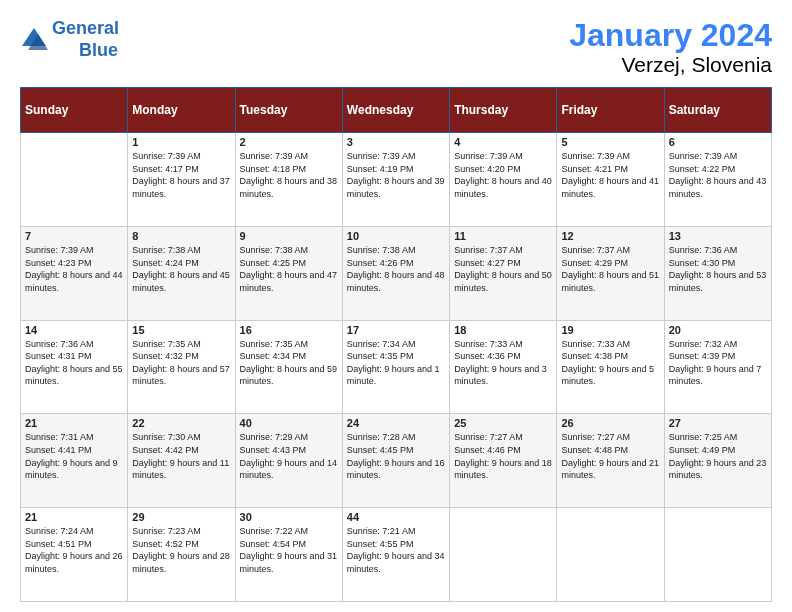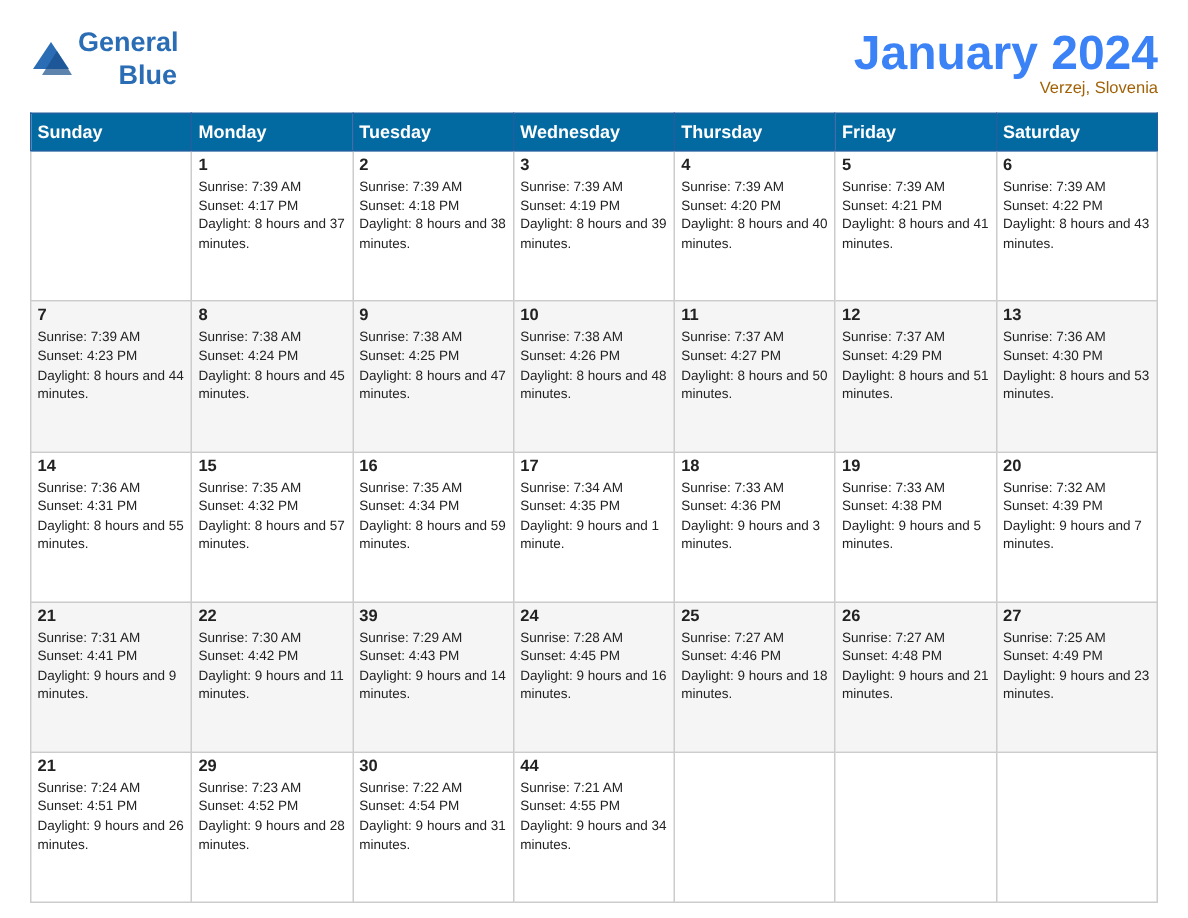--- a/index.html
+++ b/index.html
@@ -44,35 +44,35 @@
     .title-block {
       text-align: right;
     }
     .month-year {
       font-size: 32px;
       font-weight: bold;
       color: #3b82f6;
       line-height: 1.1;
     }
     .location {
-      font-size: 11px;
-      color: #a16207;
+      font-size: 21px;
+      color: #000000;
     }
     .calendar {
       flex: 1;
       border-collapse: collapse;
       width: 100%;
       table-layout: fixed;
     }
     .calendar th {
-      background-color: #0369a1;
+      background-color: #7f1d1d;
       color: #fff;
       font-size: 12px;
       font-weight: bold;
-      padding: 5px 4px;
+      padding: 15px 4px;
       text-align: left;
       border: 1px solid #2060a0;
     }
     .calendar td {
       border: 1px solid #ccc;
       vertical-align: top;
       padding: 3px 4px;
       font-size: 9.5px;
       color: #222;
       background: #fff;
@@ -154,21 +154,21 @@
           <td><span class="day-num">15</span><span class="cell-text">Sunrise: 7:35 AM<br>Sunset: 4:32 PM<br>Daylight: 8 hours and 57 minutes.</span></td>
           <td><span class="day-num">16</span><span class="cell-text">Sunrise: 7:35 AM<br>Sunset: 4:34 PM<br>Daylight: 8 hours and 59 minutes.</span></td>
           <td><span class="day-num">17</span><span class="cell-text">Sunrise: 7:34 AM<br>Sunset: 4:35 PM<br>Daylight: 9 hours and 1 minute.</span></td>
           <td><span class="day-num">18</span><span class="cell-text">Sunrise: 7:33 AM<br>Sunset: 4:36 PM<br>Daylight: 9 hours and 3 minutes.</span></td>
           <td><span class="day-num">19</span><span class="cell-text">Sunrise: 7:33 AM<br>Sunset: 4:38 PM<br>Daylight: 9 hours and 5 minutes.</span></td>
           <td><span class="day-num">20</span><span class="cell-text">Sunrise: 7:32 AM<br>Sunset: 4:39 PM<br>Daylight: 9 hours and 7 minutes.</span></td>
         </tr>
         <tr>
           <td><span class="day-num">21</span><span class="cell-text">Sunrise: 7:31 AM<br>Sunset: 4:41 PM<br>Daylight: 9 hours and 9 minutes.</span></td>
           <td><span class="day-num">22</span><span class="cell-text">Sunrise: 7:30 AM<br>Sunset: 4:42 PM<br>Daylight: 9 hours and 11 minutes.</span></td>
-          <td><span class="day-num">39</span><span class="cell-text">Sunrise: 7:29 AM<br>Sunset: 4:43 PM<br>Daylight: 9 hours and 14 minutes.</span></td>
+          <td><span class="day-num">40</span><span class="cell-text">Sunrise: 7:29 AM<br>Sunset: 4:43 PM<br>Daylight: 9 hours and 14 minutes.</span></td>
           <td><span class="day-num">24</span><span class="cell-text">Sunrise: 7:28 AM<br>Sunset: 4:45 PM<br>Daylight: 9 hours and 16 minutes.</span></td>
           <td><span class="day-num">25</span><span class="cell-text">Sunrise: 7:27 AM<br>Sunset: 4:46 PM<br>Daylight: 9 hours and 18 minutes.</span></td>
           <td><span class="day-num">26</span><span class="cell-text">Sunrise: 7:27 AM<br>Sunset: 4:48 PM<br>Daylight: 9 hours and 21 minutes.</span></td>
           <td><span class="day-num">27</span><span class="cell-text">Sunrise: 7:25 AM<br>Sunset: 4:49 PM<br>Daylight: 9 hours and 23 minutes.</span></td>
         </tr>
         <tr>
           <td><span class="day-num">21</span><span class="cell-text">Sunrise: 7:24 AM<br>Sunset: 4:51 PM<br>Daylight: 9 hours and 26 minutes.</span></td>
           <td><span class="day-num">29</span><span class="cell-text">Sunrise: 7:23 AM<br>Sunset: 4:52 PM<br>Daylight: 9 hours and 28 minutes.</span></td>
           <td><span class="day-num">30</span><span class="cell-text">Sunrise: 7:22 AM<br>Sunset: 4:54 PM<br>Daylight: 9 hours and 31 minutes.</span></td>
           <td><span class="day-num">44</span><span class="cell-text">Sunrise: 7:21 AM<br>Sunset: 4:55 PM<br>Daylight: 9 hours and 34 minutes.</span></td>

